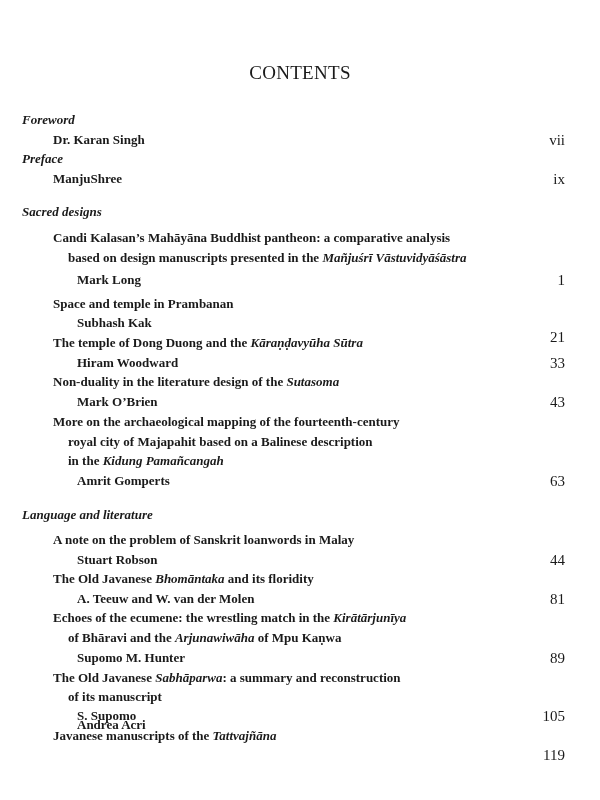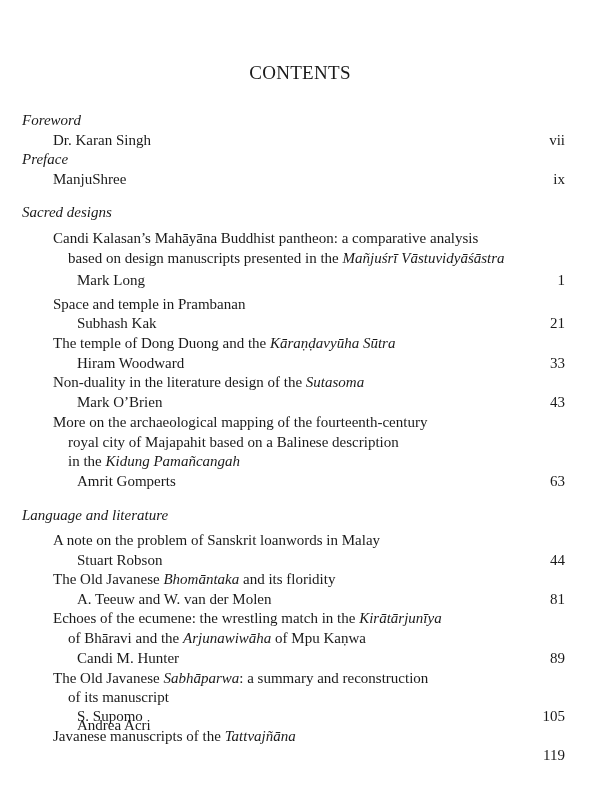--- a/index.html
+++ b/index.html
@@ -7,21 +7,21 @@
     width:600px; height:800px; overflow:hidden;
     background:#ffffff; color:#1a1a1a;
     font-family:"Liberation Serif", "DejaVu Serif", serif;
     position:relative;
   }
   .title {
     position:absolute; top:62px; left:0; width:600px;
     text-align:center; font-size:19px; letter-spacing:0.3px;
   }
   .line {
-    position:absolute; font-size:15px; line-height:20px; white-space:nowrap;
+    position:absolute; font-size:13px; line-height:20px; white-space:nowrap;font-weight:bold;
   }
   .sec { left:22px; font-style:italic; }
   .entry { left:53px; }
   .cont { left:68px; }
   .author { left:77px; }
   .page { position:absolute; right:35px; font-size:15px; line-height:20px; text-align:right; }
   i { font-style:italic; }
 </style>
 </head>
 <body>
@@ -38,21 +38,21 @@
 
 <div class="line sec" style="top:202px">Sacred designs</div>
 
 <div class="line entry" style="top:228px"><span>Candi Kalasan’s Mahāyāna Buddhist pantheon: a comparative analysis</span></div>
 <div class="line cont" style="top:248px"><span>based on design manuscripts presented in the </span><i>Mañjuśrī Vāstuvidyāśāstra</i></div>
 <div class="line author" style="top:270px">Mark Long</div>
 <div class="page" style="top:270px">1</div>
 
 <div class="line entry" style="top:294px"><span>Space and temple in Prambanan</span></div>
 <div class="line author" style="top:313px">Subhash Kak</div>
-<div class="page" style="top:313px">21</div>
+<div class="page" style="top:327px">21</div>
 
 <div class="line entry" style="top:333px"><span>The temple of Dong Duong and the </span><i>Kāraṇḍavyūha Sūtra</i></div>
 <div class="line author" style="top:353px">Hiram Woodward</div>
 <div class="page" style="top:353px">33</div>
 
 <div class="line entry" style="top:372px"><span>Non-duality in the literature design of the </span><i>Sutasoma</i></div>
 <div class="line author" style="top:392px">Mark O’Brien</div>
 <div class="page" style="top:392px">43</div>
 
 <div class="line entry" style="top:412px"><span>More on the archaeological mapping of the fourteenth-century</span></div>
@@ -66,21 +66,21 @@
 <div class="line entry" style="top:530px"><span>A note on the problem of Sanskrit loanwords in Malay</span></div>
 <div class="line author" style="top:550px">Stuart Robson</div>
 <div class="page" style="top:550px">44</div>
 
 <div class="line entry" style="top:569px"><span>The Old Javanese </span><i>Bhomāntaka</i><span> and its floridity</span></div>
 <div class="line author" style="top:589px">A. Teeuw and W. van der Molen</div>
 <div class="page" style="top:589px">81</div>
 
 <div class="line entry" style="top:608px"><span>Echoes of the ecumene: the wrestling match in the </span><i>Kirātārjunīya</i></div>
 <div class="line cont" style="top:628px"><span>of Bhāravi and the </span><i>Arjunawiwāha</i><span> of Mpu Kaṇwa</span></div>
-<div class="line author" style="top:648px">Candi M. Hunter</div>
+<div class="line author" style="top:648px">Supomo M. Hunter</div>
 <div class="page" style="top:648px">89</div>
 
 <div class="line entry" style="top:668px"><span>The Old Javanese </span><i>Sabhāparwa</i><span>: a summary and reconstruction</span></div>
 <div class="line cont" style="top:687px"><span>of its manuscript</span></div>
 <div class="line author" style="top:706px">S. Supomo</div>
 <div class="page" style="top:706px">105</div>
 
 <div class="line entry" style="top:726px"><span>Javanese manuscripts of the </span><i>Tattvajñāna</i></div>
 <div class="line author" style="top:715px">Andrea Acri</div>
 <div class="page" style="top:745px">119</div>

